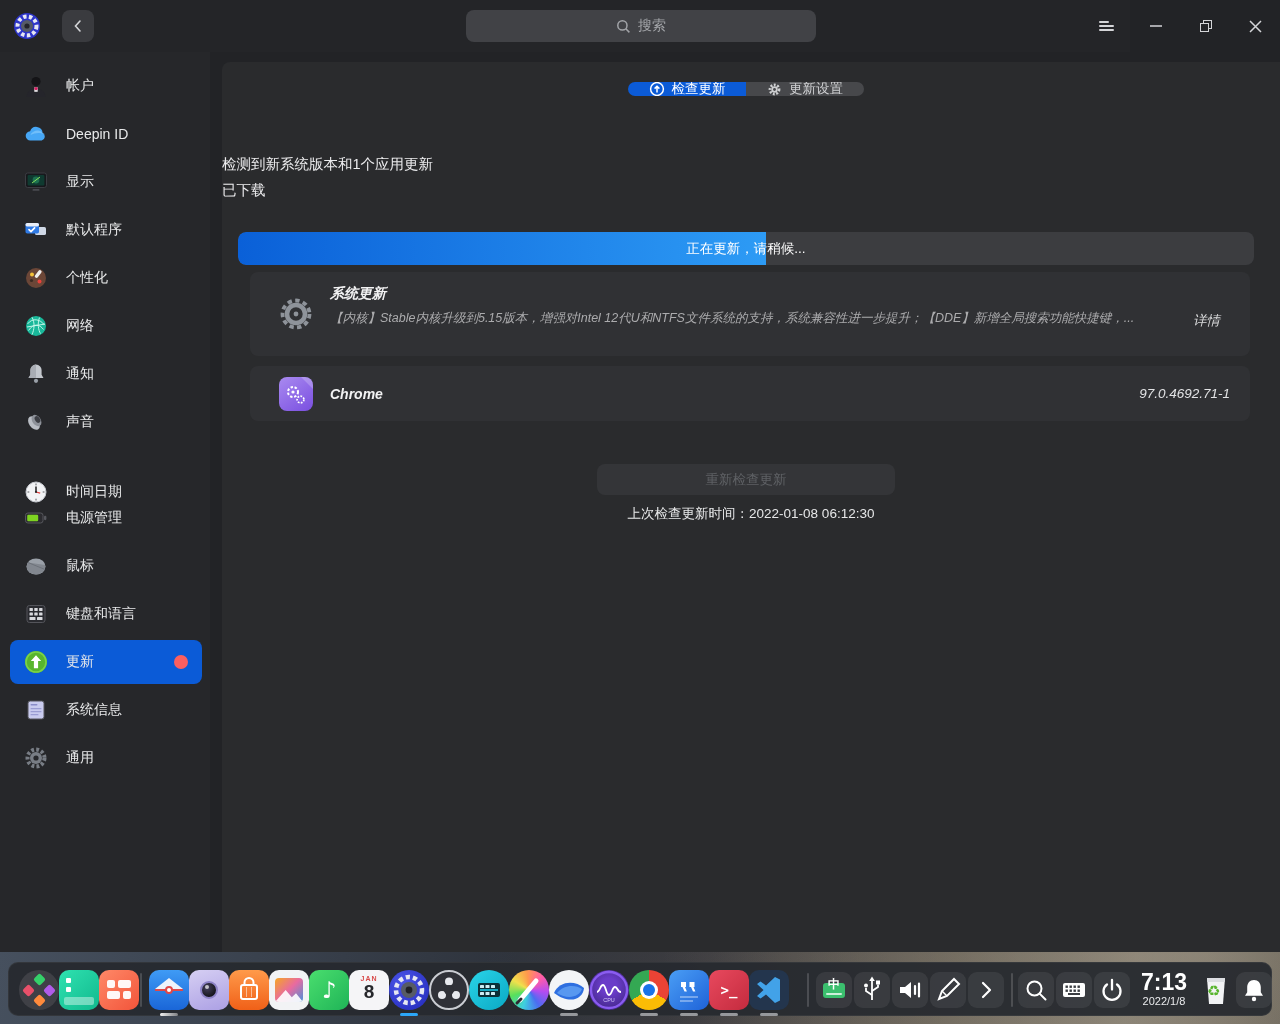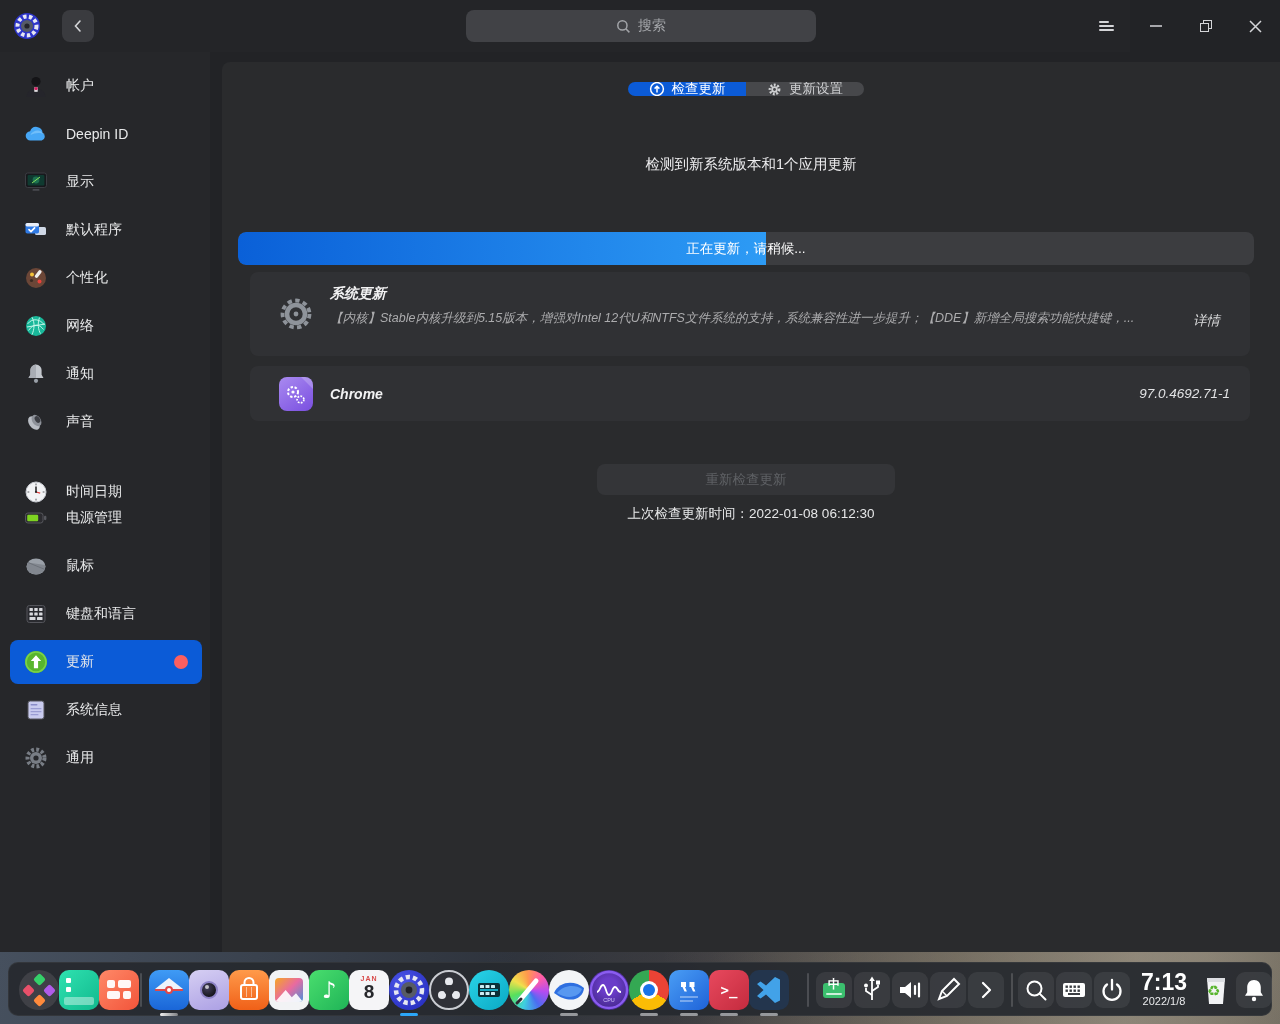--- a/index.html
+++ b/index.html
@@ -40,21 +40,21 @@
   .side-item .si-icon, .side-item .si-label { z-index:2; }
   .badge { position:absolute; right:22px; top:50%; transform:translateY(-50%); width:14px; height:14px;
     border-radius:50%; background:#fc5f5f; z-index:2; }
 
   
   .panel { position:absolute; left:222px; top:62px; width:1058px; height:890px; background:#2a2b2d; border-radius:8px 0 0 0; }
   .tabs { position:absolute; left:406px; top:20px; width:236px; height:14px; border-radius:8px; overflow:hidden; display:flex;align-items:center; }
   .tab { flex:1; display:flex; align-items:center; justify-content:center; gap:7px; font-size:13.5px; }
   .tab.active { background:#0b5bd7; color:#ffffff; }
   .tab.inactive { background:#47484b; color:#cfd0d2; }
-  .statusline { position:absolute; left:0; width:1058px; text-align:center; color:#ececee; font-size:14.5px; }
+  .statusline { position:absolute; left:0; width:1058px; color:#ececee; font-size:14.5px; }
   .progress { position:absolute; left:16px; top:170px; width:1016px; height:33px; background:#3c3d40;
     border-radius:8px; overflow:hidden; }
   .progress-fill { position:absolute; left:0; top:0; height:33px; border-radius:8px 0 0 8px;
     background:linear-gradient(90deg,#0a60d8,#2d9bf5); }
   .progress-label { position:absolute; left:0; top:0; width:100%; height:33px; display:flex; align-items:center;
     justify-content:center; color:#ffffff; font-size:13.5px; }
   .uprow { position:absolute; left:28px; width:1000px; background:#303134; border-radius:8px;font-style:italic; }
   .uprow1 { top:210px; height:84px; }
   .uprow2 { top:304px; height:55px; }
   .row-title { position:absolute; left:80px; top:13px; color:#f2f2f3; font-size:14px; font-weight:bold; }
@@ -360,20 +360,21 @@
               <circle cx="7.5" cy="7.5" r="4.6" fill="none" stroke="#cfd0d2" stroke-width="2.6" stroke-dasharray="1.9 1.5"></circle>
               <circle cx="7.5" cy="7.5" r="3.2" fill="#cfd0d2"></circle>
               <circle cx="7.5" cy="7.5" r="1.4" fill="#47484b"></circle>
             </svg>
         </span>
         <span>更新设置</span>
       </div>
     </div>
 
     <div class="statusline" style="top:93px;">检测到新系统版本和1个应用更新</div>
+    <div class="statusline" style="top:119px;">已下载</div>
 
     <div class="progress">
       <div class="progress-fill" style="width: 52%;"></div>
       <div class="progress-label">正在更新，请稍候...</div>
     </div>
 
     <div class="uprow uprow1">
       <span class="row-gear">
         <svg width="38" height="38" viewBox="0 0 38 38">
             <circle cx="19" cy="19" r="13.5" fill="none" stroke="#8e939a" stroke-width="3.8" stroke-dasharray="4.4 3.4"></circle>

